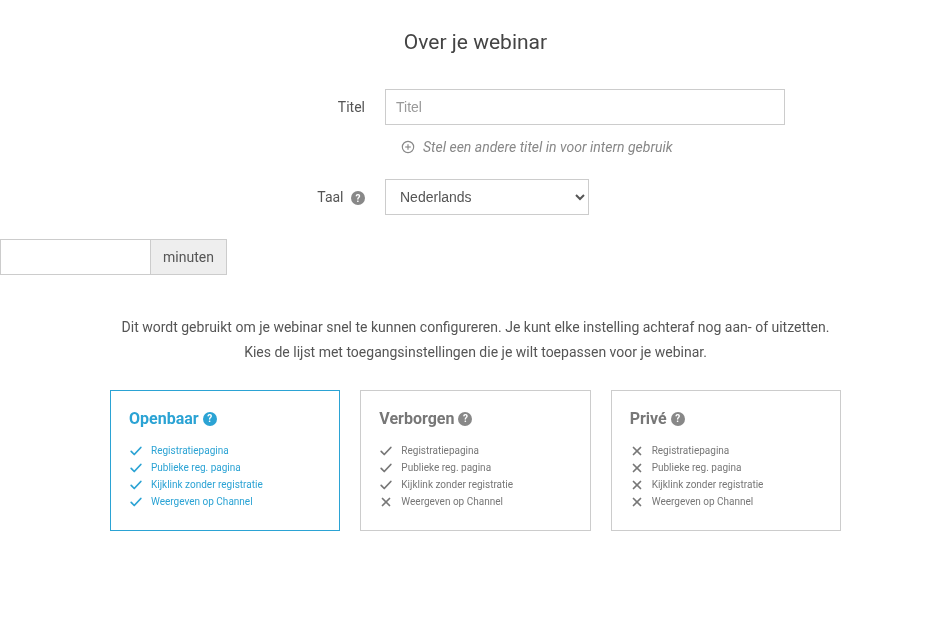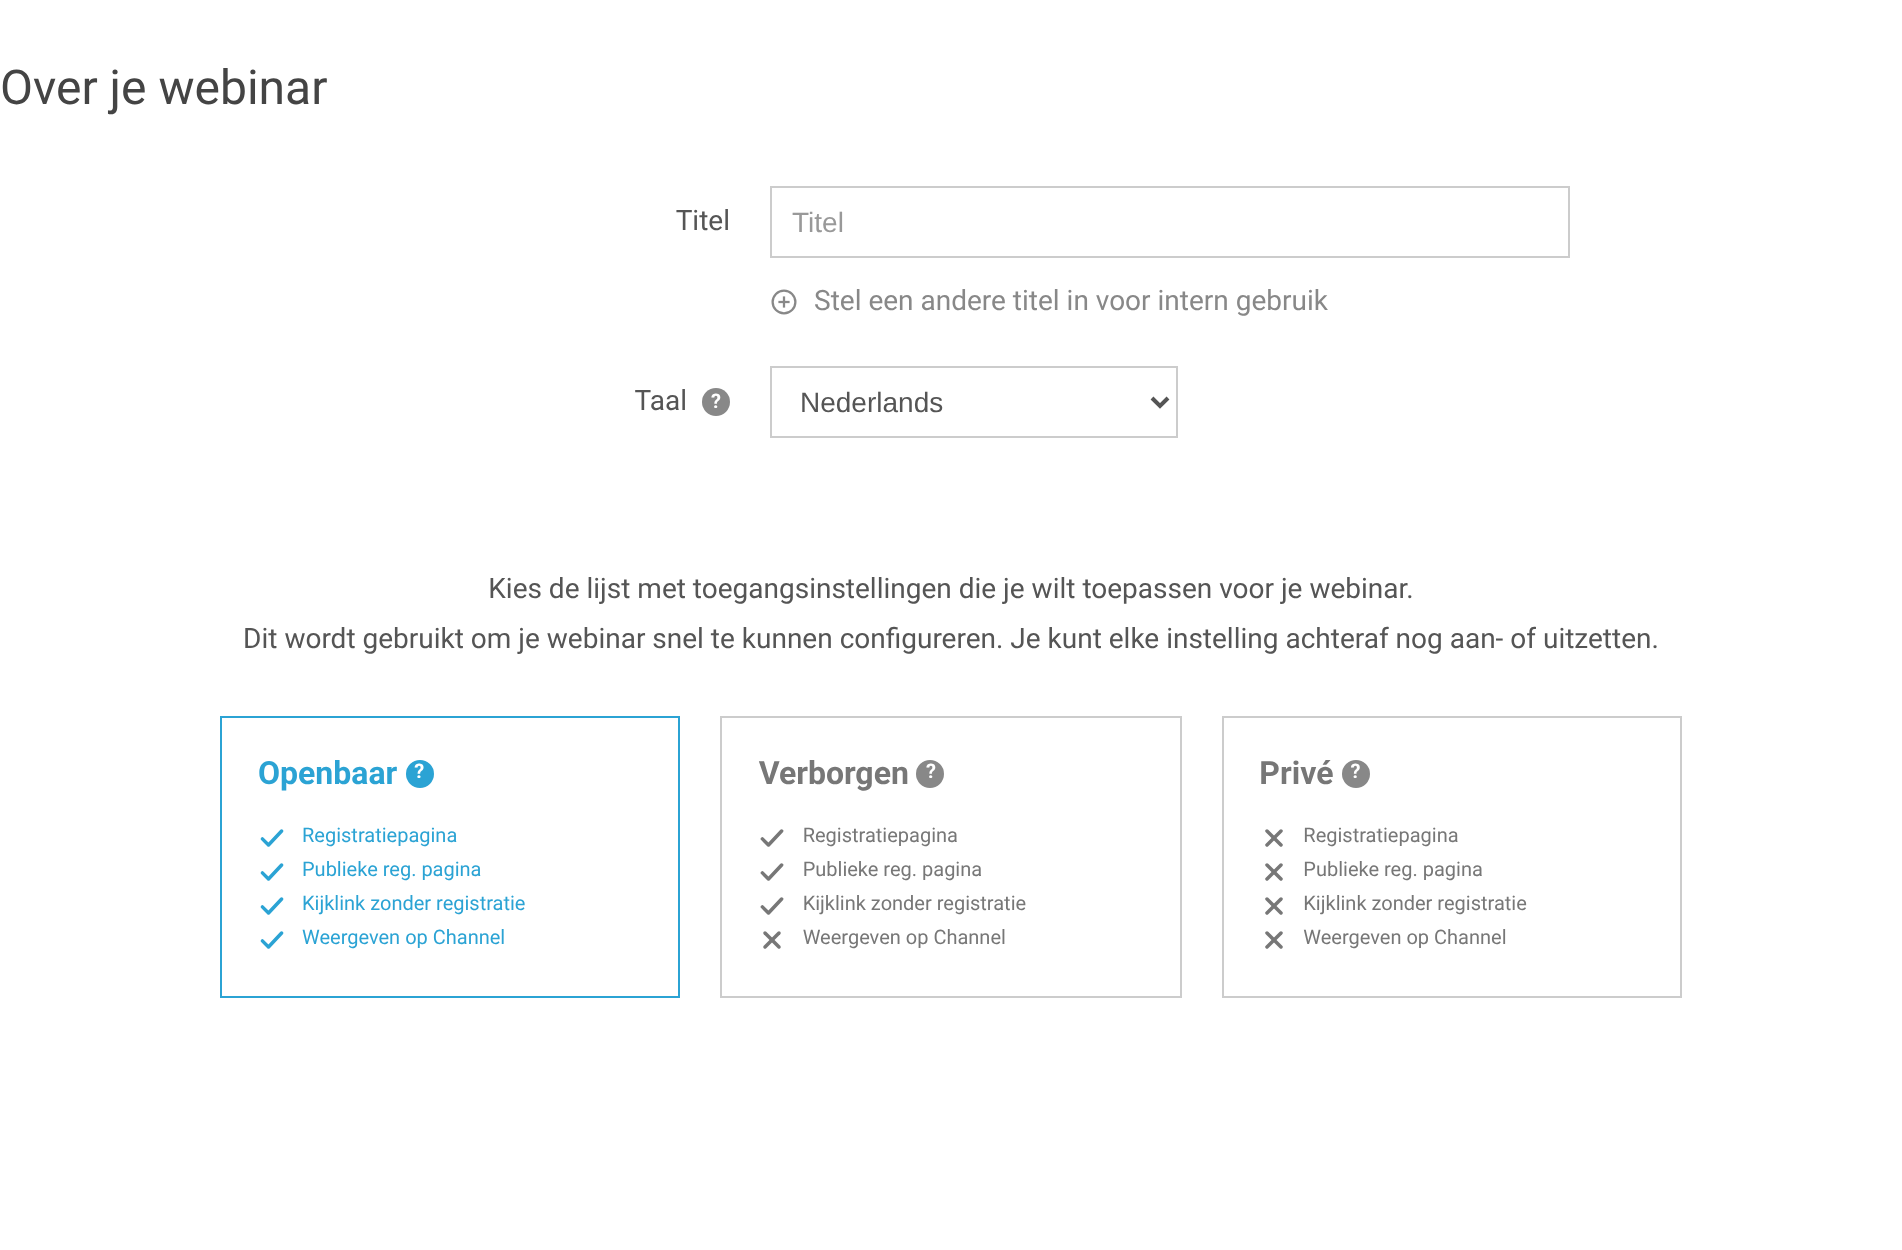--- a/index.html
+++ b/index.html
@@ -4,21 +4,22 @@
   <style>
     * { box-sizing: border-box; margin: 0; padding: 0; }
     body {
       font-family: -apple-system, BlinkMacSystemFont, "Segoe UI", Roboto, Helvetica, Arial, sans-serif;
       color: #555;
       background: #fff;
       width: 951px;
       padding: 20px 0 40px;
     }
     .page-title {
-      font-size: 24px;
+      text-align: center;
+      font-size: 21px;
       font-weight: 400;
       color: #444;
       margin: 10px 0 35px;
     }
     .form { width: 100%; }
     .form-row {
       display: flex;
       align-items: center;
       margin-bottom: 14px;
     }
@@ -57,21 +58,21 @@
       font-size: 14px;
     }
     .sub-row {
       display: flex;
       align-items: center;
       color: #888;
       font-size: 14px;
       gap: 8px;
       cursor: pointer;
     }
-    .alt-title-row { margin: 0px 0 24px 0; }
+    .alt-title-row { margin: 0px 0 24px 16px; font-style: italic; }
     .alt-title-spacer { width: 385px; padding-right: 20px; }
     .plus-icon {
       width: 14px; height: 14px;
       display: inline-flex;
       align-items: center;
       justify-content: center;
     }
     .help-icon {
       display: inline-flex;
       width: 14px; height: 14px;
@@ -163,27 +164,31 @@
       <span class="help-icon">?</span>
     </div>
     <div class="control">
       <select id="lang-select">
         <option>Nederlands</option>
       </select>
     </div>
   </div>
 
   <div class="form-row" style="margin-top:24px">
+    <div class="control duration-wrap">
+      <input id="duration-input" type="text" style="">
+      <div class="suffix">minuten</div>
+    </div>
   </div>
 
 </div>
 
 <div class="intro">
+  <div>Dit wordt gebruikt om je webinar snel te kunnen configureren. Je kunt elke instelling achteraf nog aan- of uitzetten.</div>
   <div>Kies de lijst met toegangsinstellingen die je wilt toepassen voor je webinar.</div>
-  <div>Dit wordt gebruikt om je webinar snel te kunnen configureren. Je kunt elke instelling achteraf nog aan- of uitzetten.</div>
 </div>
 
 <div class="cards">
 
   <div class="card selected">
     <div class="card-header">
       <span>Openbaar</span>
       <span class="help-icon">?</span>
     </div>
     <ul class="card-list">

